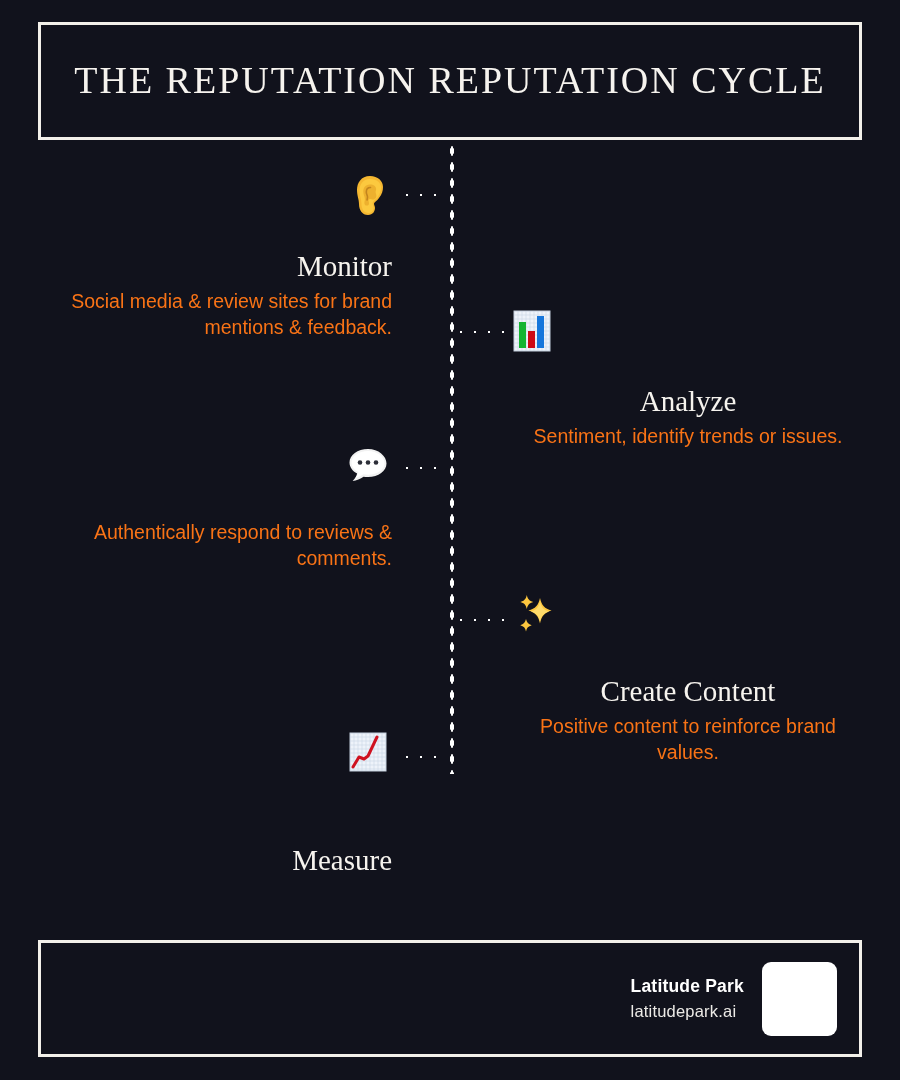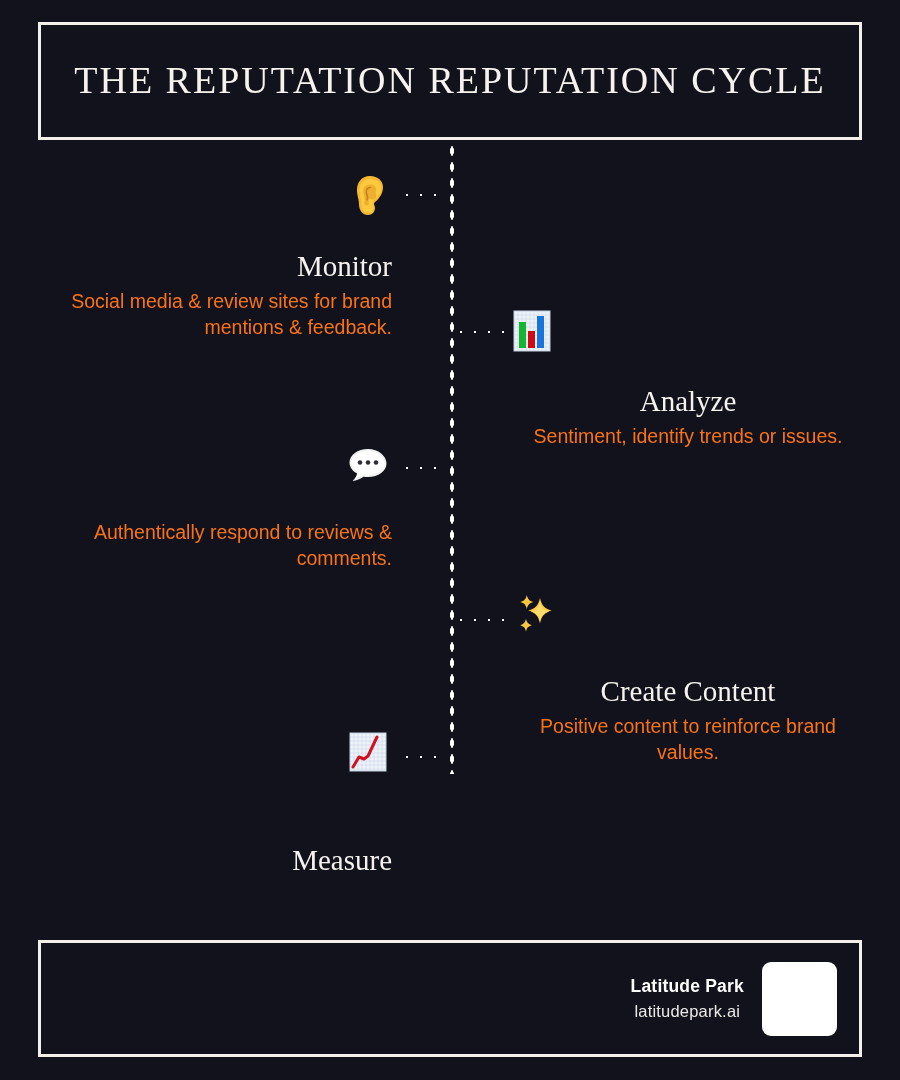--- a/index.html
+++ b/index.html
@@ -147,21 +147,21 @@
   .footer-inner {
     position: absolute;
     right: 22px;
     top: 0;
     height: 111px;
     display: flex;
     align-items: center;
     gap: 18px;
   }
   .footer-text {
-    text-align: center;
+    text-align: left;
   }
   .footer-brand {
     font-family: "Liberation Sans", sans-serif;
     font-weight: bold;
     font-size: 17.5px;
     color: #ffffff;
     letter-spacing: 0.2px;
     line-height: 1.5;
   }
   .footer-url {

